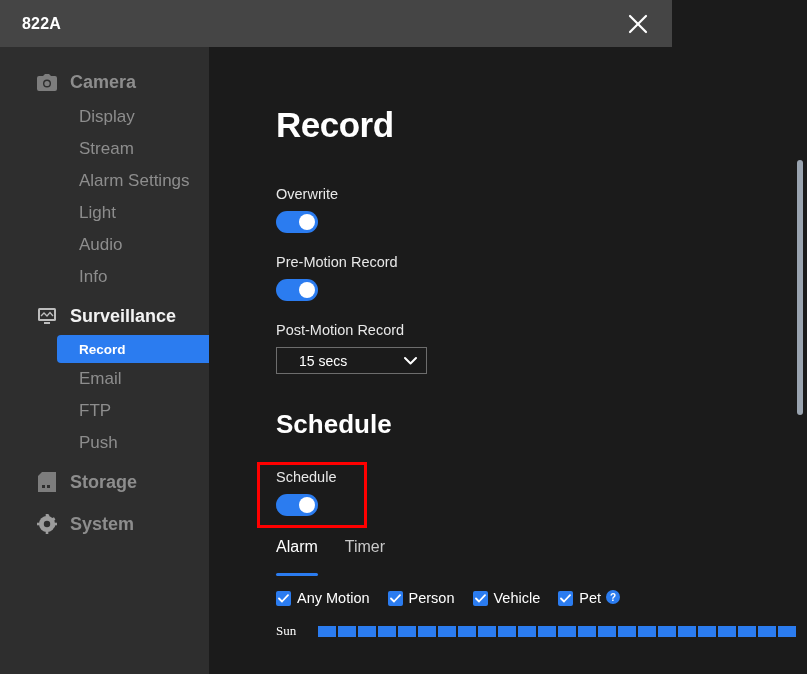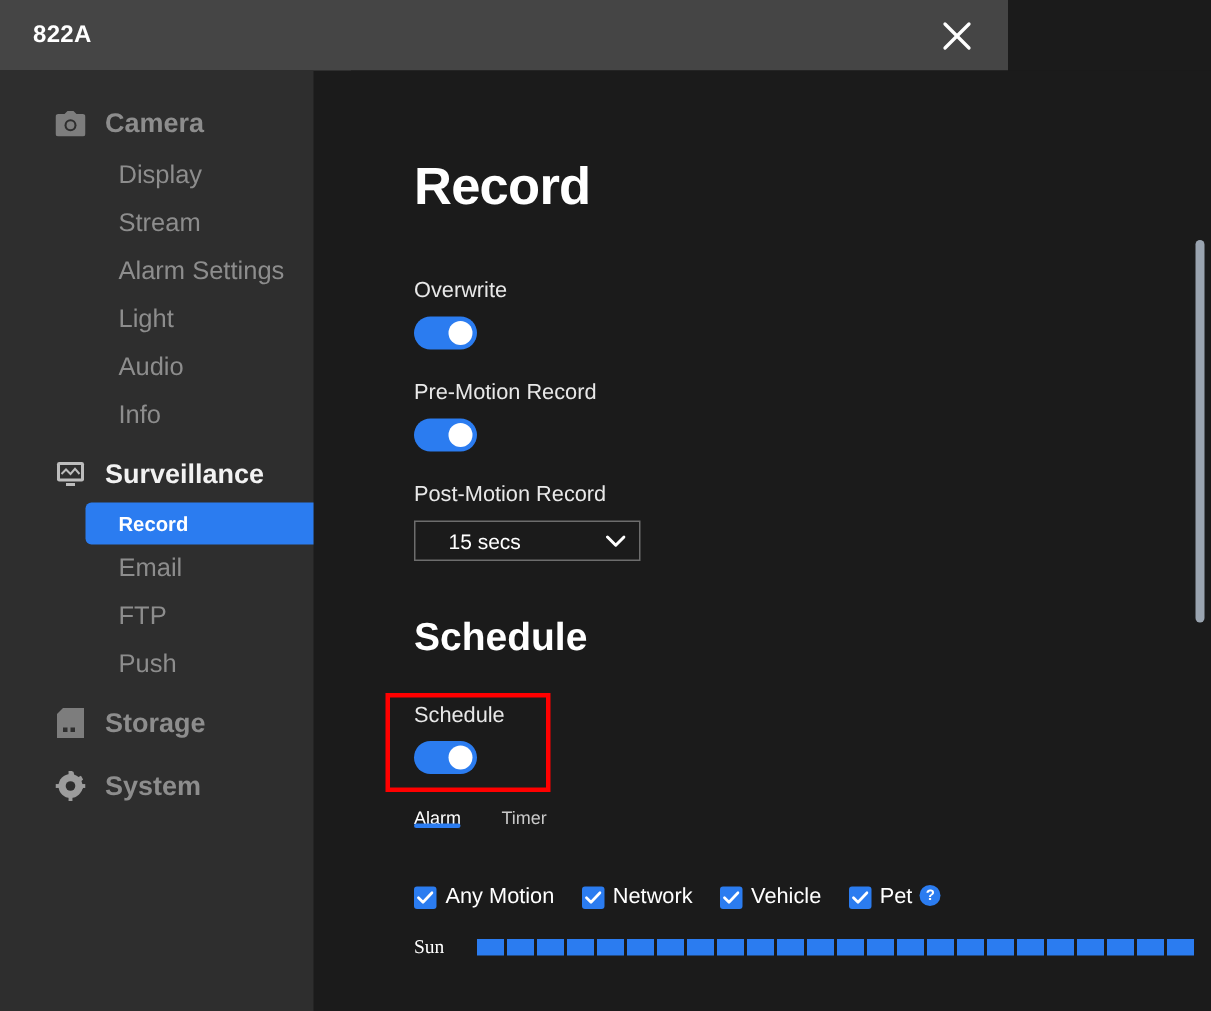--- a/index.html
+++ b/index.html
@@ -166,23 +166,23 @@
   }
 
   #tabs {
     position: absolute;
     left: 42px; top: 491px;
     display: flex;
     align-items: flex-end;
   }
   .tab {
     color: #c9c9c9;
-    font-size: 12px;
-    cursor: pointer;
-    padding-bottom: 0;
+    font-size: 16px;
+    cursor: pointer;
+    padding-bottom: 20px;
     position: relative;
     margin-right: 27px;
   }
   .tab.active { color: #ffffff; }
   .tab.active::after {
     content: "";
     position: absolute;
     left: 0; bottom: 0;
     width: 100%; height: 3px;
     background: #2b7cf0;
@@ -422,21 +422,21 @@
           </svg>
       </span>
       <span class="cb-label">Any Motion</span>
     </div>
     <div class="cb-item">
       <span class="cb-box">
         <svg width="11" height="9" viewBox="0 0 11 9">
             <path d="M1 4.5 L4 7.5 L10 1.2" stroke="#ffffff" stroke-width="1.8" fill="none" stroke-linecap="round" stroke-linejoin="round"></path>
           </svg>
       </span>
-      <span class="cb-label">Network</span>
+      <span class="cb-label">Person</span>
     </div>
     <div class="cb-item">
       <span class="cb-box">
         <svg width="11" height="9" viewBox="0 0 11 9">
             <path d="M1 4.5 L4 7.5 L10 1.2" stroke="#ffffff" stroke-width="1.8" fill="none" stroke-linecap="round" stroke-linejoin="round"></path>
           </svg>
       </span>
       <span class="cb-label">Vehicle</span>
     </div>
     <div class="cb-item" style="margin-right:16px;">

